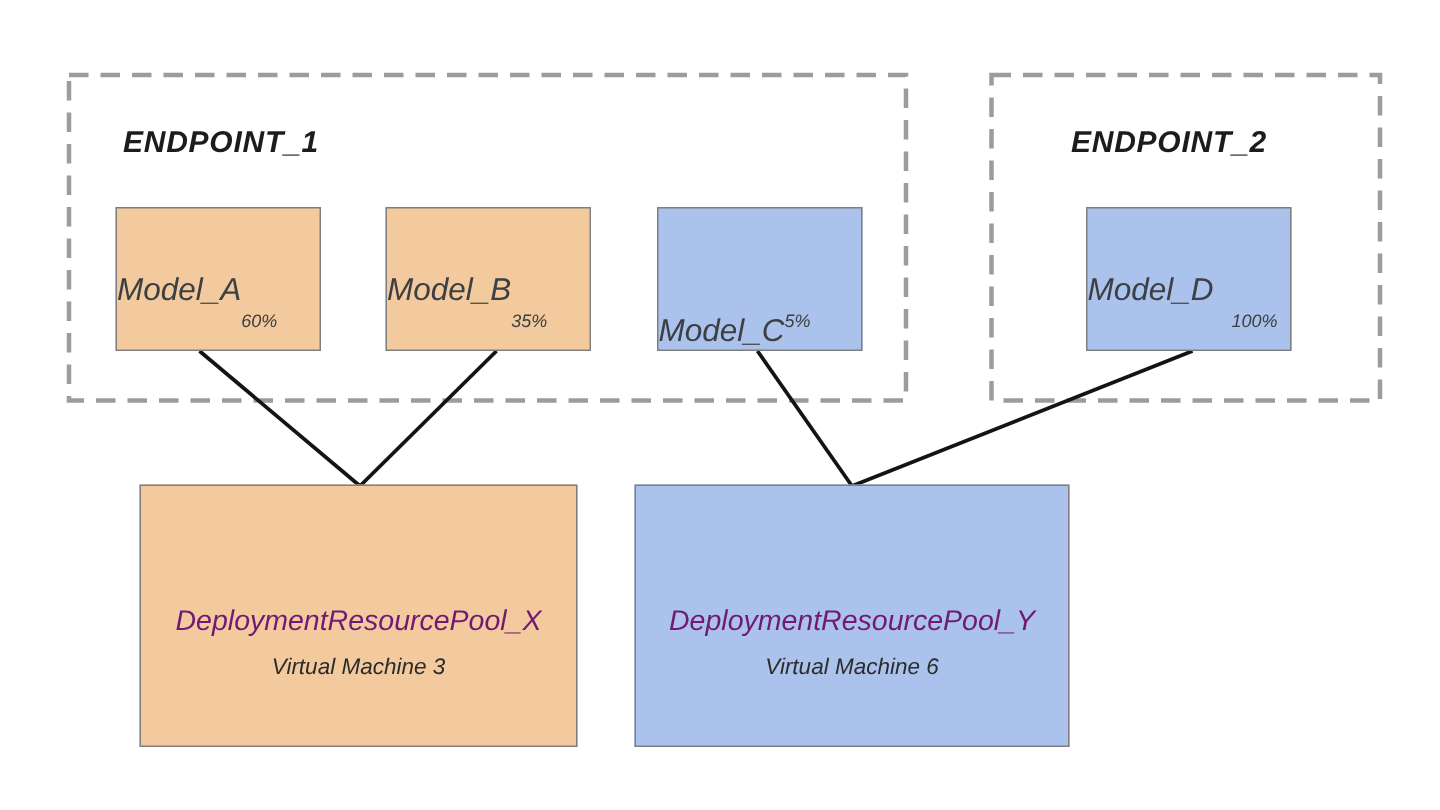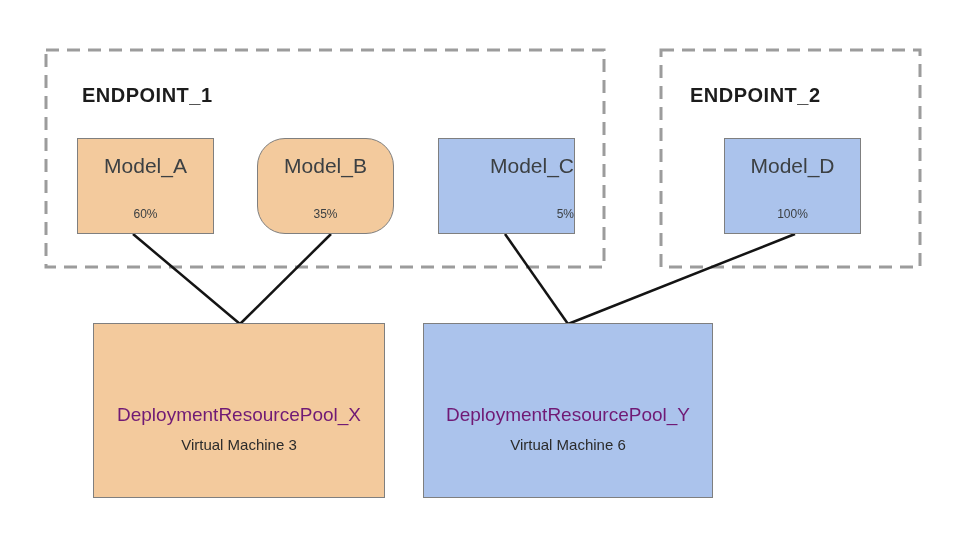--- a/index.html
+++ b/index.html
@@ -7,20 +7,21 @@
     padding: 0;
     background: #ffffff;
     font-family: "Liberation Sans", "DejaVu Sans", sans-serif;
   }
   .canvas {
     position: relative;
     width: 960px;
     height: 520px;
     background: #ffffff;
     overflow: hidden;
+    font-style: italic;
   }
   .overlay-svg {
     position: absolute;
     left: 0; top: 0;
     width: 960px; height: 540px;
     pointer-events: none;
   }
   .endpoint-label {
     position: absolute;
     font-size: 20px;
@@ -28,21 +29,21 @@
     letter-spacing: 0.5px;
     color: #1c1c1c;
   }
   .model-box {
     position: absolute;
     width: 137px;
     height: 96px;
     border: 1.5px solid #7f7f7f;
     box-sizing: border-box;
     display: flex;
-    flex-direction: column;
+    flex-direction: row;
     align-items: center;
   }
   .model-name {
     margin-top: 15px;
     font-size: 21px;
     color: #3c4043;
   }
   .model-traffic {
     margin-top: auto;
     margin-bottom: 12px;
@@ -65,23 +66,23 @@
     font-size: 19px;
     color: #701a75;
   }
   .pool-machine {
     margin-top: 10px;
     font-size: 15px;
     color: #2b2b2b;
   }
   
   #endpoint1-label { left: 82px;  top: 84px; }
-  #endpoint2-label { left: 690px; top: 84px; }
+  #endpoint2-label { left: 714px; top: 84px; }
   #model-a { left: 77px;  top: 138px; }
-  #model-b { left: 257px; top: 138px; border-radius: 28px; }
+  #model-b { left: 257px; top: 138px; }
   #model-c { left: 438px; top: 138px; align-items: flex-end; }
   #model-d { left: 724px; top: 138px; }
   #pool-x  { left: 93px;  top: 323px; }
   #pool-y  { left: 423px; top: 323px; width: 290px; }
 </style>
 </head>
 <body>
 
 <div class="canvas">
 

